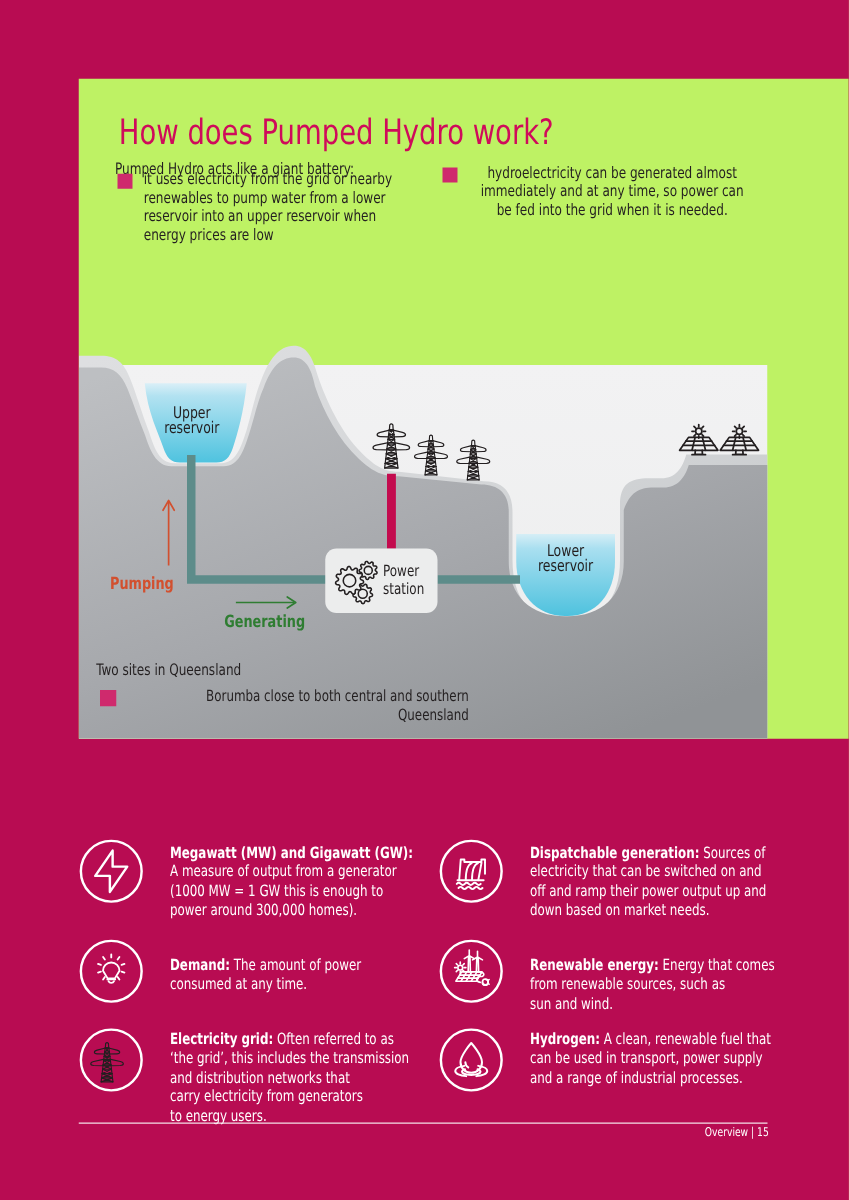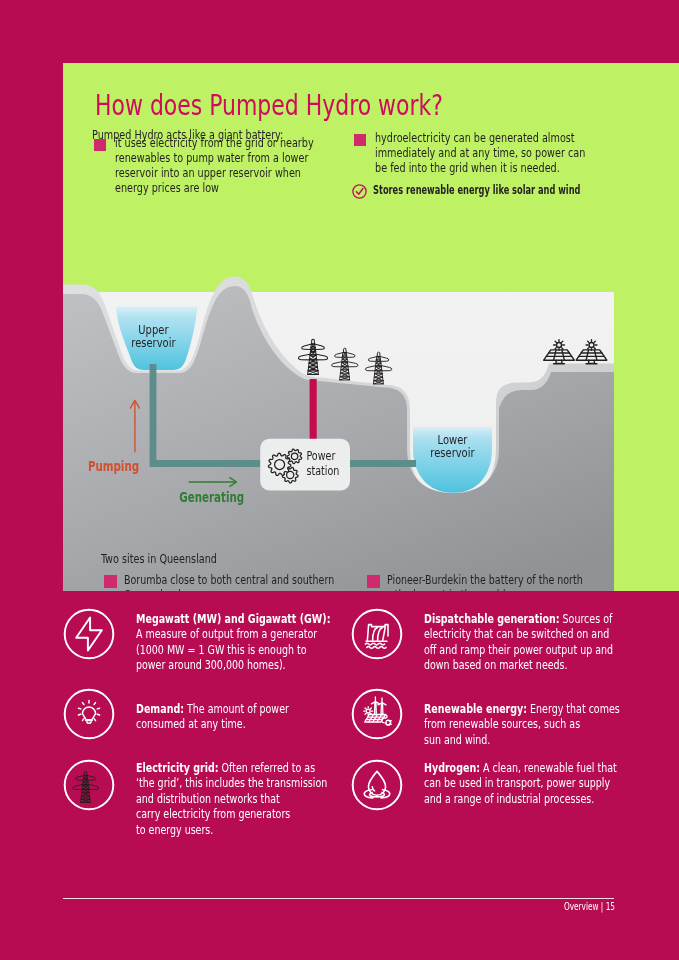--- a/index.html
+++ b/index.html
@@ -12,46 +12,46 @@
   .card{position:absolute;left:63px;top:63px;width:637px;height:528px;
         background:#bef264;overflow:hidden;}
 
   .card-title{position:absolute;left:32px;top:25.5px;font-size:28px;color:#cf0b5b;
               white-space:nowrap;transform:scaleX(0.872);transform-origin:left top;}
 
   .lede{position:absolute;left:29px;top:63.5px;font-size:12.6px;color:#231f20;
         transform:scaleX(0.852);transform-origin:left top;white-space:nowrap;}
 
   .col-l{position:absolute;left:29px;top:72px;width:242px;}
-  .col-r{position:absolute;left:289px;top:67px;width:252px;}
+  .col-r{position:absolute;left:289px;top:67px;width:252px;text-align:center;}
 
   .bullet{position:relative;padding-left:22.5px;margin-bottom:7.4px;}
   .bullet .sq{position:absolute;left:2px;top:4px;width:12px;height:12px;background:#cf2a6d;}
   .bullet p, .check p{margin:0;}
 
   .txt{font-size:12.6px;line-height:15.1px;white-space:nowrap;color:#231f20;
        transform:scaleX(0.852);transform-origin:left top;width:117.4%;}
 
   .check{position:relative;padding-left:21px;margin-bottom:5.8px;}
   .check .ring{position:absolute;left:-0.5px;top:1.5px;width:15px;height:15px;line-height:0;}
   .check .txt{font-weight:bold;line-height:14.2px;font-size:12.2px;transform:scaleX(0.752);}
 
   
   .diagram{position:absolute;left:0;top:211px;width:551px;height:317px;}
   .diagram svg{display:block;}
 
-  .legend{position:absolute;left:38px;top:464.5px;width:520px;z-index:5;margin-top:23px;}
+  .legend{position:absolute;left:14px;top:464.5px;width:520px;z-index:5;}
   .legend-title{font-size:12.6px;color:#231f20;transform:scaleX(0.852);transform-origin:left top;white-space:nowrap;}
   .legend-row{position:relative;margin-top:12.5px;height:32px;}
-  .lg{position:absolute;top:0;padding-left:19.5px;}
+  .lg{position:absolute;top:0;padding-left:19.5px;text-align:right;}
   .lg .sq{position:absolute;left:-0.5px;top:-3.2px;width:13.4px;height:13.4px;background:#cf2a6d;}
   .lg .txt{font-size:12.4px;line-height:15.8px;margin-top:-6.5px !important;}
 
   
-  .gloss{position:absolute;left:63px;top:602px;width:551px;height:240px;}
+  .gloss{position:absolute;left:63px;top:665px;width:551px;height:240px;}
   .gi{position:absolute;}
   .gi .circ{position:absolute;left:0;top:6.4px;}
   .gi .gtext{position:absolute;left:73px;top:8.5px;width:280px;
              font-size:12.4px;line-height:15.5px;color:#fff;white-space:nowrap;
              transform:scaleX(0.852);transform-origin:left top;}
   .gi .gtext b{font-weight:bold;}
 
   .rule{position:absolute;left:63px;top:898px;width:551px;height:1px;background:#f3e0e7;}
   .folio{position:absolute;right:64px;top:901px;font-size:9.6px;color:#fff;
          transform:scaleX(0.852);transform-origin:right top;}
@@ -69,27 +69,20 @@
       <div class="bullet">
         <span class="sq"></span>
         <p class="txt">it uses electricity from the grid or nearby<br>renewables to pump water from a lower<br>reservoir into an upper reservoir when<br>energy prices are low</p>
       </div>
     </div>
 
     <div class="col-r">
       <div class="bullet">
         <span class="sq"></span>
         <p class="txt">hydroelectricity can be generated almost<br>immediately and at any time, so power can<br>be fed into the grid when it is needed.</p>
-      </div>
-      <div class="check">
-        <span class="ring"><svg width="15" height="15" viewBox="0 0 15 15">
-              <circle cx="7.5" cy="7.5" r="6.6" fill="none" stroke="#c8105a" stroke-width="1.35"></circle>
-              <path d="M 4.4 7.8 L 6.8 10.1 L 11.0 4.5" fill="none" stroke="#c8105a" stroke-width="1.55" stroke-linecap="round" stroke-linejoin="round"></path>
-            </svg></span>
-        <p class="txt">Stores renewable energy like solar and wind</p>
       </div>
     </div>
 
     <div class="diagram">
 <svg width="551" height="317" viewBox="0 0 551 317">
   <defs>
     <linearGradient id="gTerrain" x1="0.1" y1="0" x2="0.78" y2="1">
       <stop offset="0" stop-color="#bdbfc2"></stop>
       <stop offset="0.55" stop-color="#a6a8ac"></stop>
       <stop offset="1" stop-color="#909396"></stop>
@@ -269,24 +262,20 @@
 
     </div>
 
     <div class="legend">
       <div class="legend-title">Two sites in Queensland</div>
       <div class="legend-row">
         <div class="lg" style="left:3px;width:275px;">
           <span class="sq"></span>
           <p class="txt">Borumba close to both central and southern<br>Queensland</p>
         </div>
-        <div class="lg" style="left:266.5px;width:260px;">
-          <span class="sq"></span>
-          <p class="txt">Pioneer-Burdekin the battery of the north<br>– the largest in the world</p>
-        </div>
       </div>
     </div>
   </div>
 
   <div class="gloss">
     <div class="gi" style="left:0px;top:0px;">
       <span class="circ">
         <svg width="52" height="52" viewBox="0 0 52 52">
             <circle cx="26" cy="26" r="24.3" fill="none" stroke="#ffffff" stroke-width="1.95"></circle>
         <path d="M 27.1 9.5 L 27.1 22.3 L 38.8 22.3 L 24.9 42.5 L 24.9 29.7 L 13.2 29.7 Z" fill="none" stroke="#ffffff" stroke-width="1.95" stroke-linejoin="round" stroke-linecap="round"></path>

